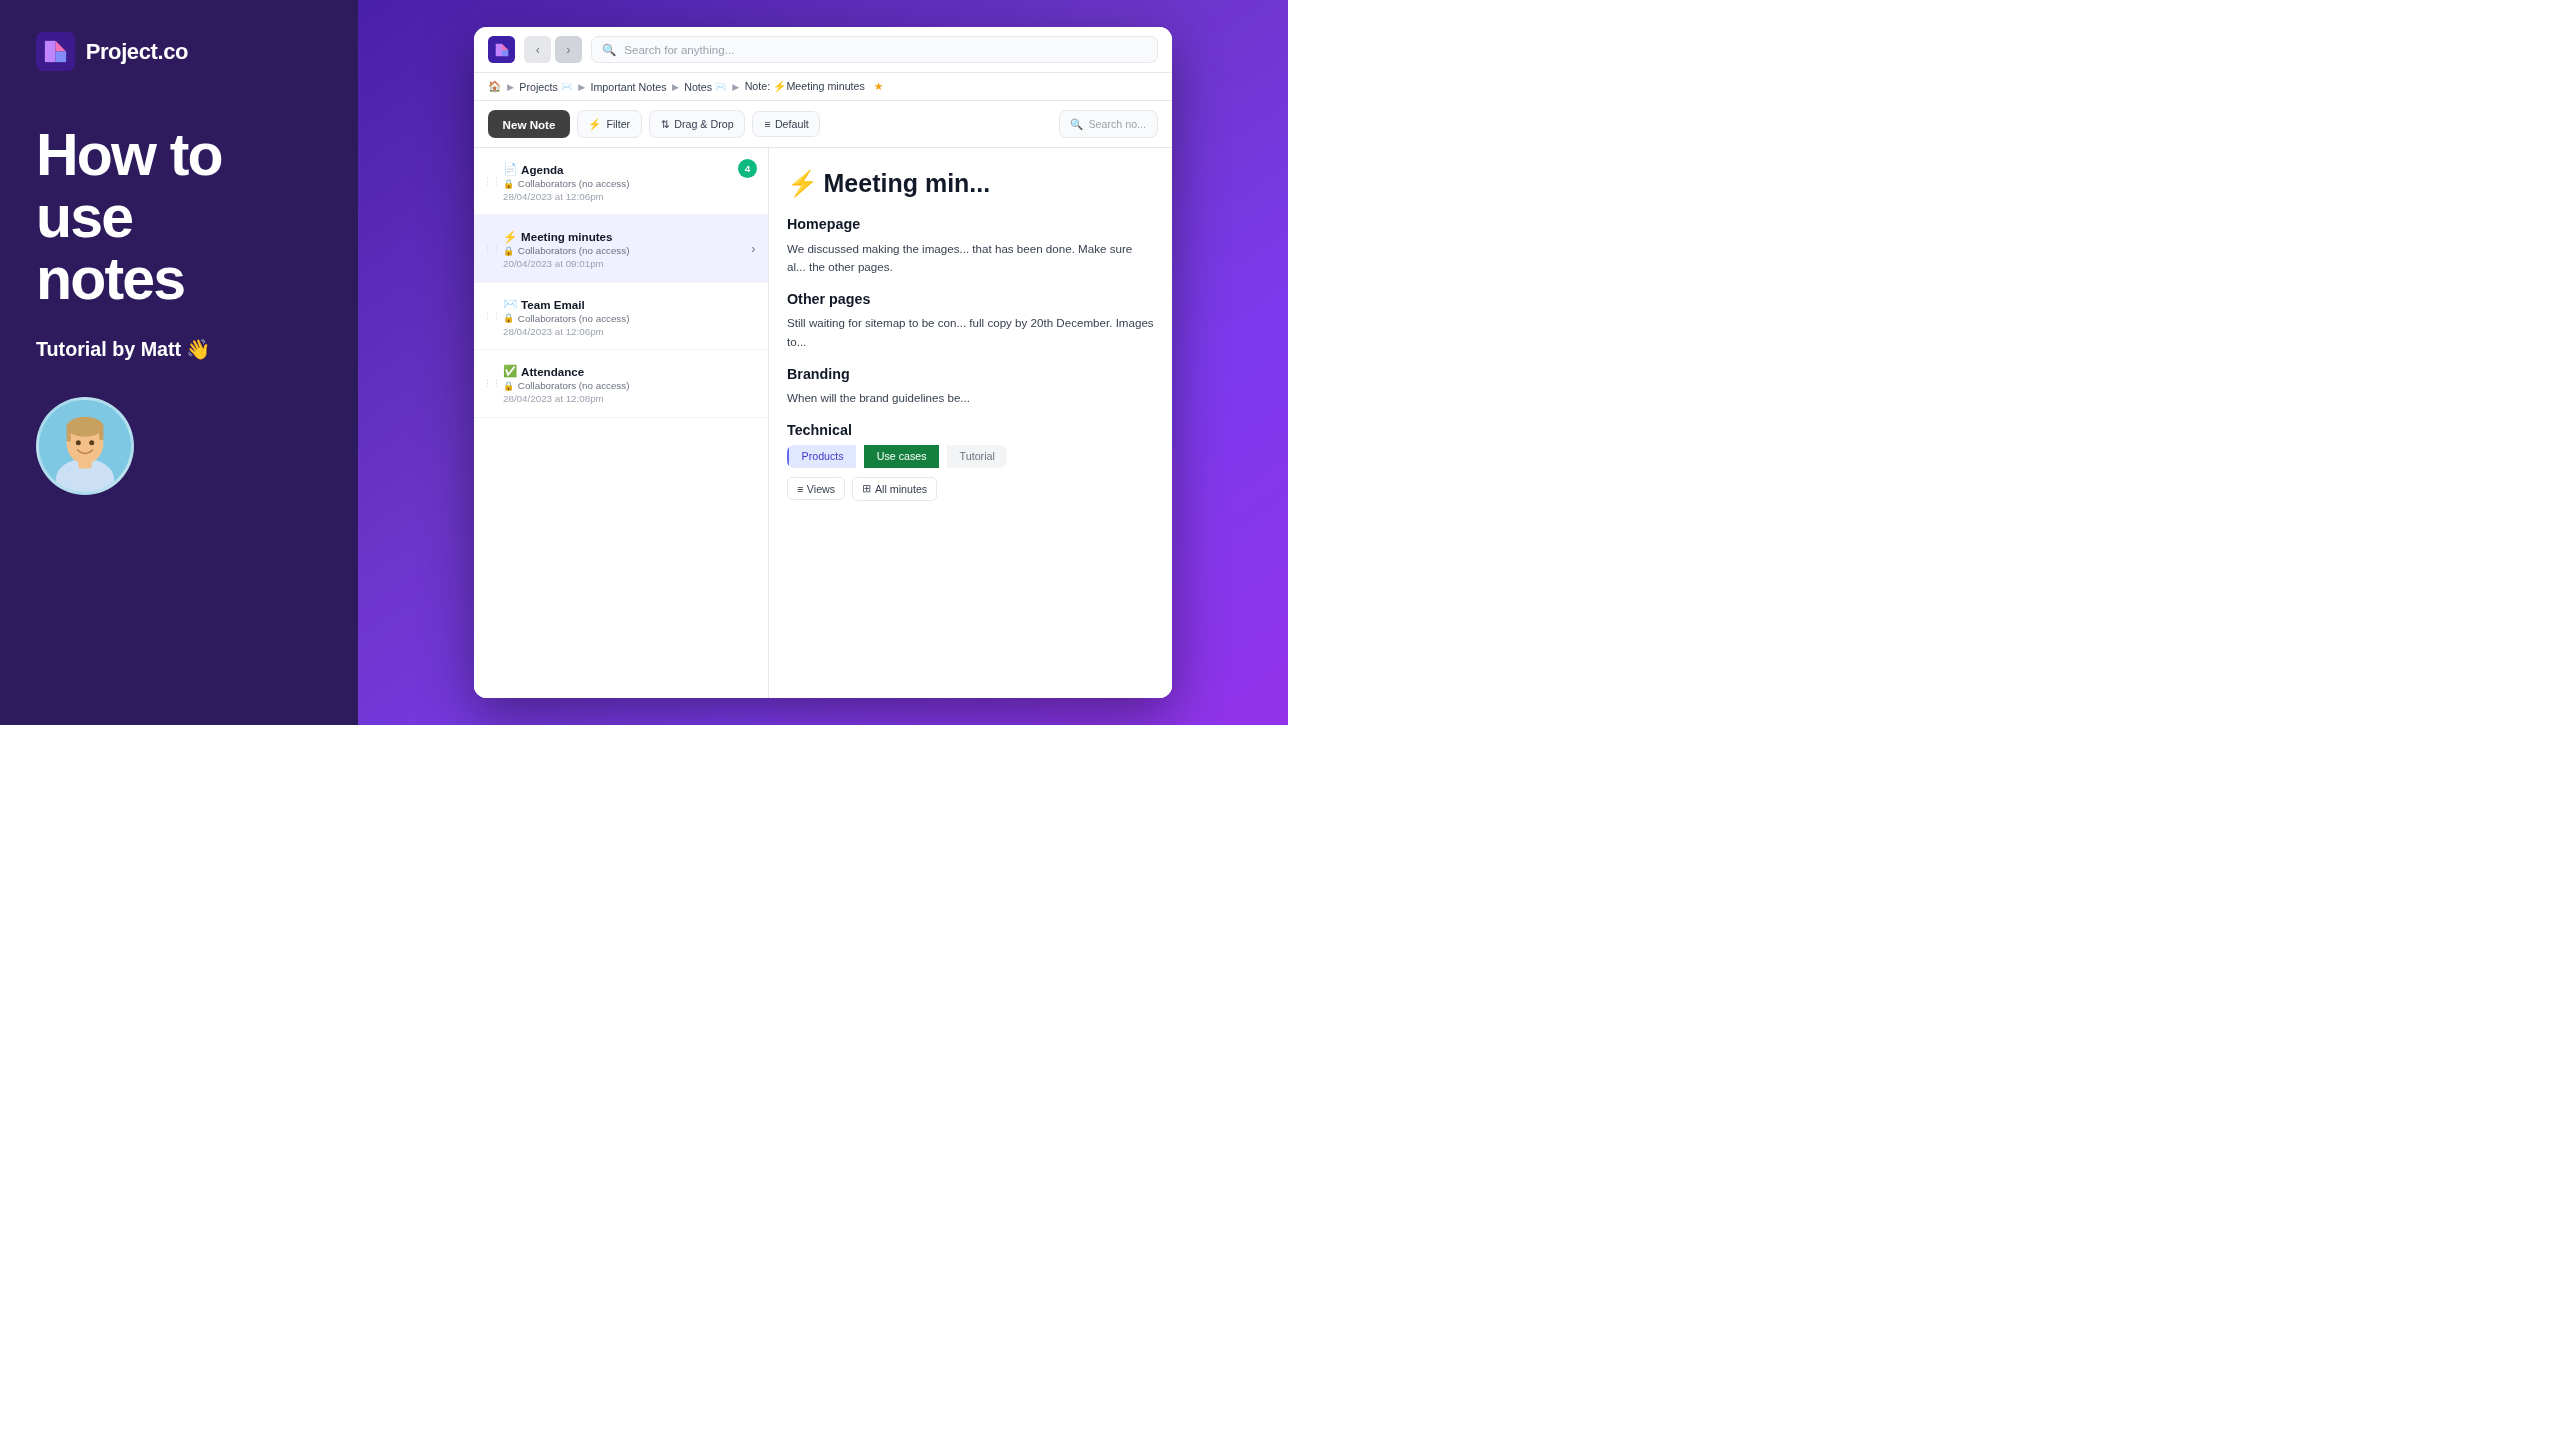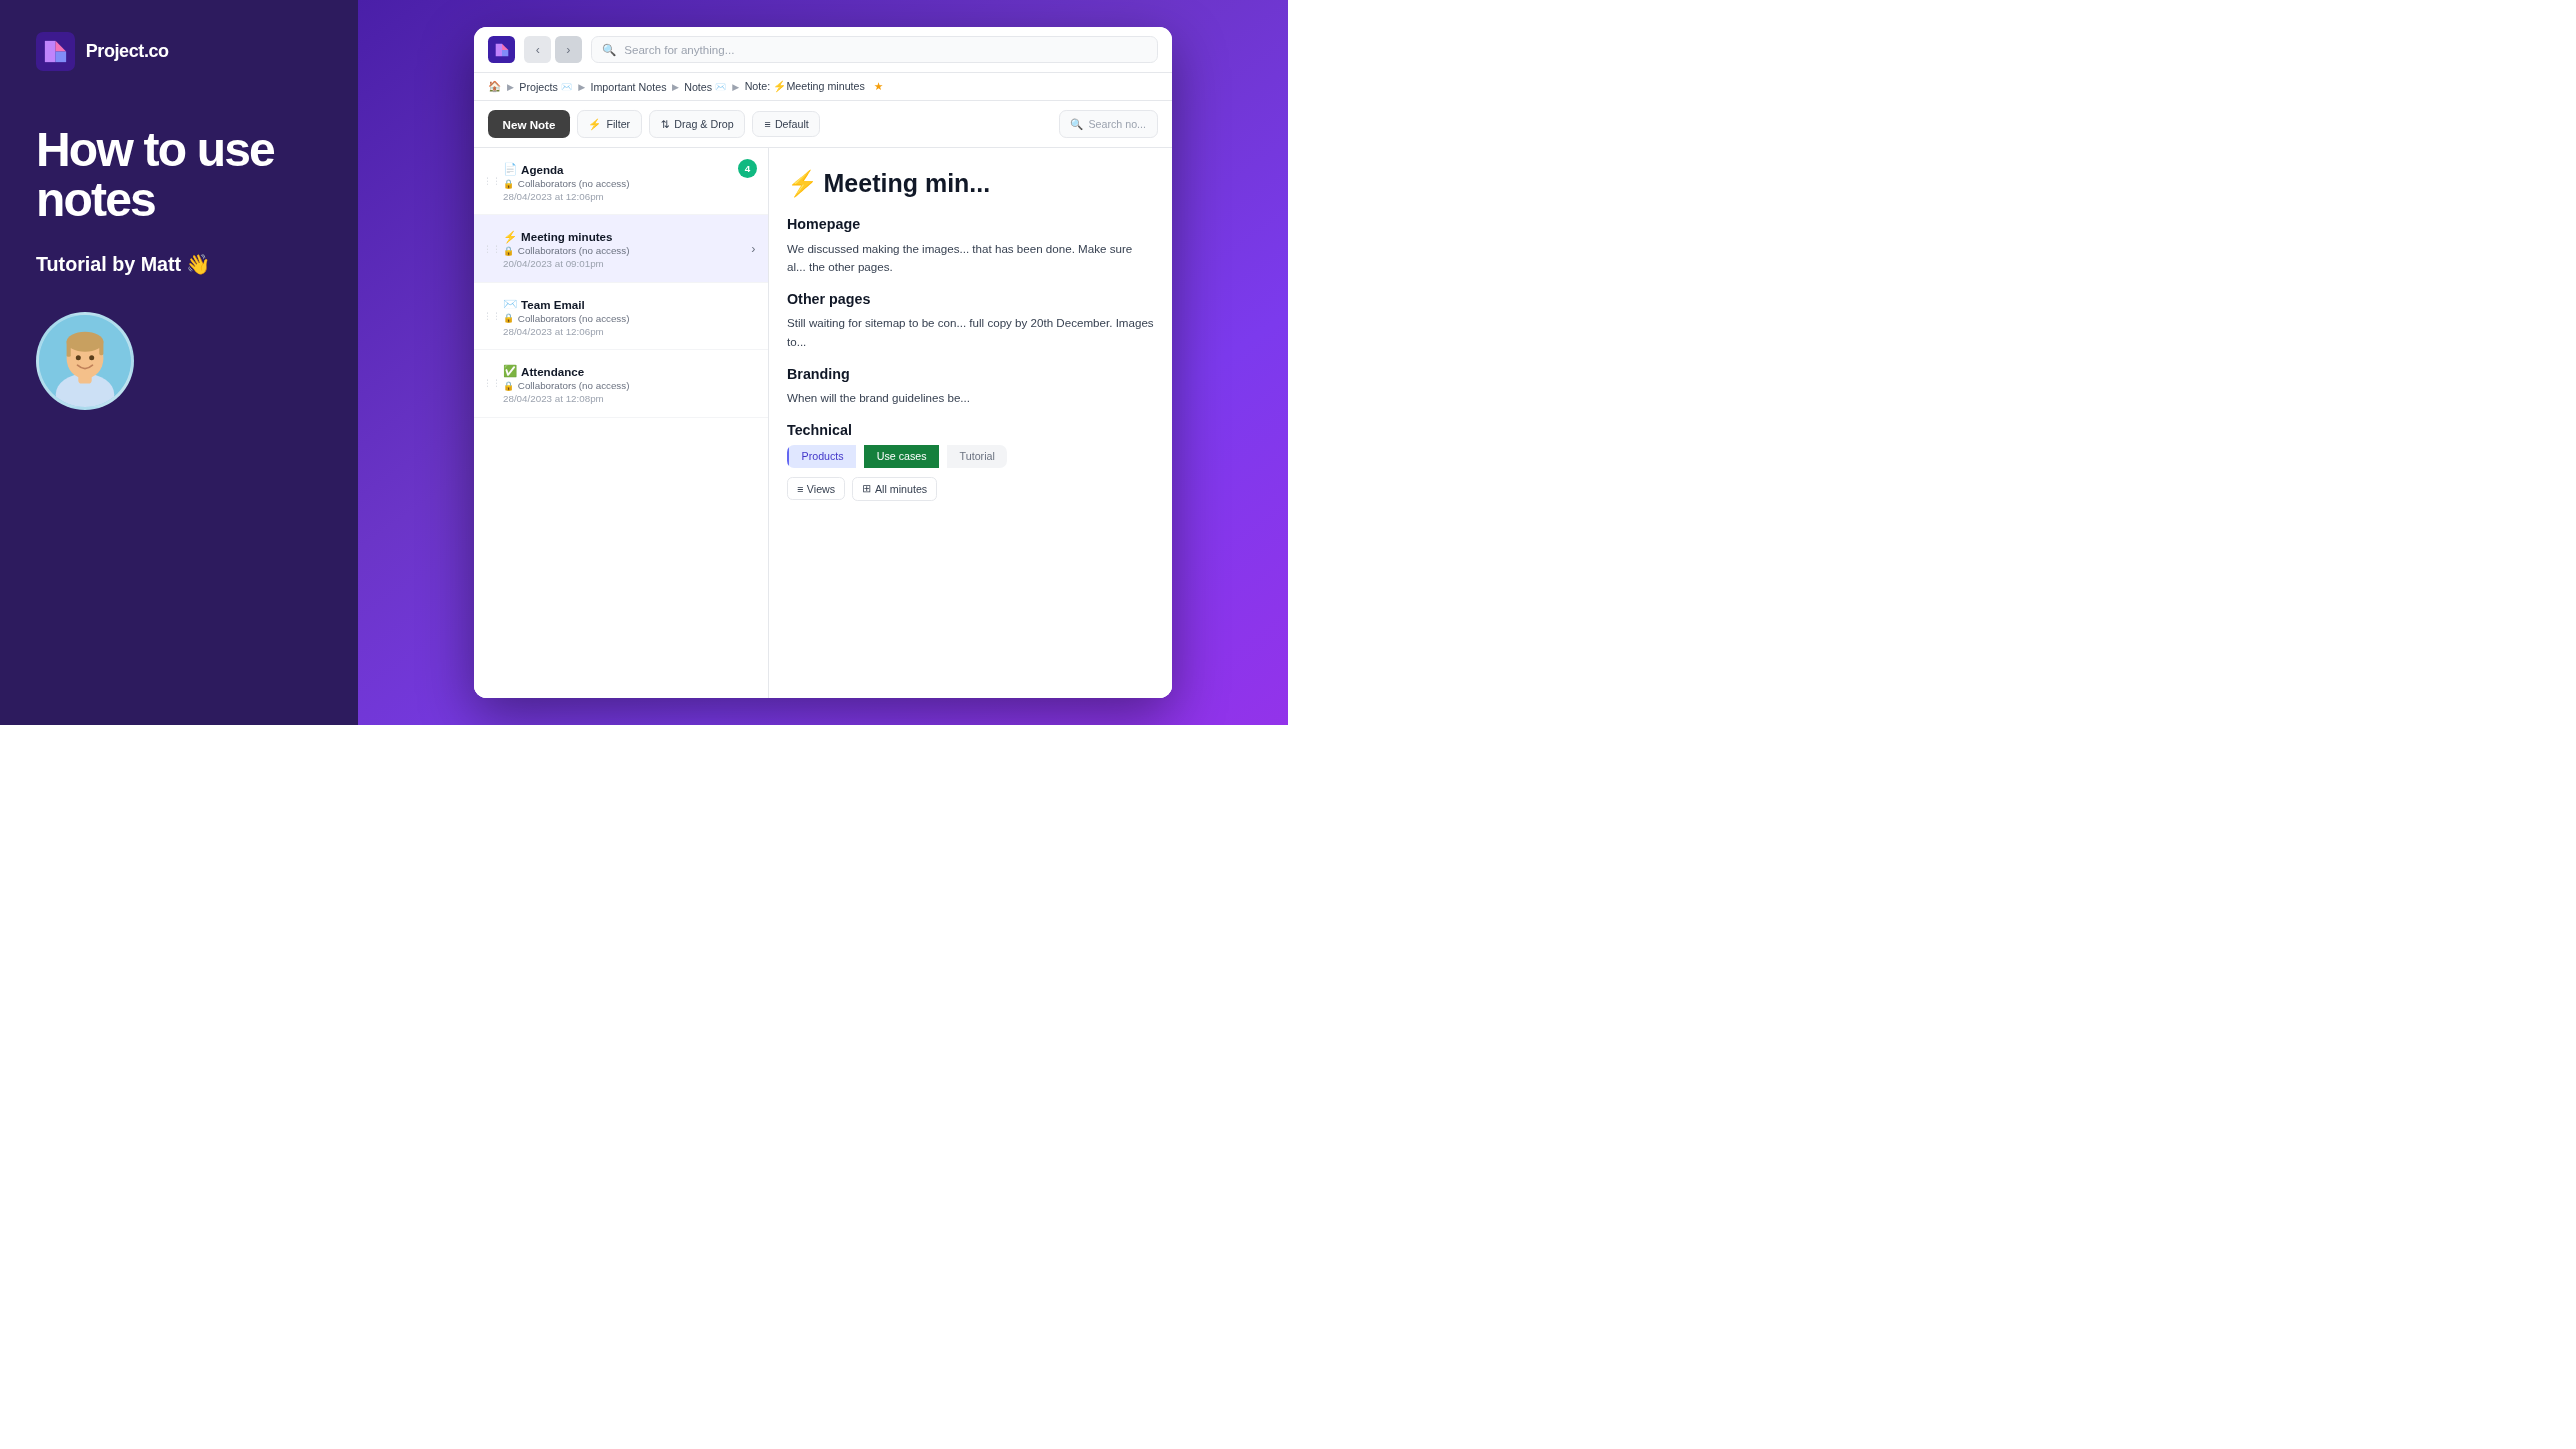--- a/index.html
+++ b/index.html
@@ -26,27 +26,27 @@
       display: flex;
       align-items: center;
       gap: 10.7px;
       margin-bottom: 54px;
     }
     .logo-icon {
       width: 39px;
       height: 39px;
     }
     .logo-text {
-      font-size: 18px;
+      font-size: 22px;
       font-weight: 700;
       color: #ffffff;
       letter-spacing: -0.4px;
     }
     .main-heading {
-      font-size: 48px;
+      font-size: 59px;
       font-weight: 800;
       color: #ffffff;
       line-height: 1.05;
       letter-spacing: -1.8px;
       margin-bottom: 27px;
     }
     .subtitle {
       font-size: 19.7px;
       font-weight: 700;
       color: #ffffff;

